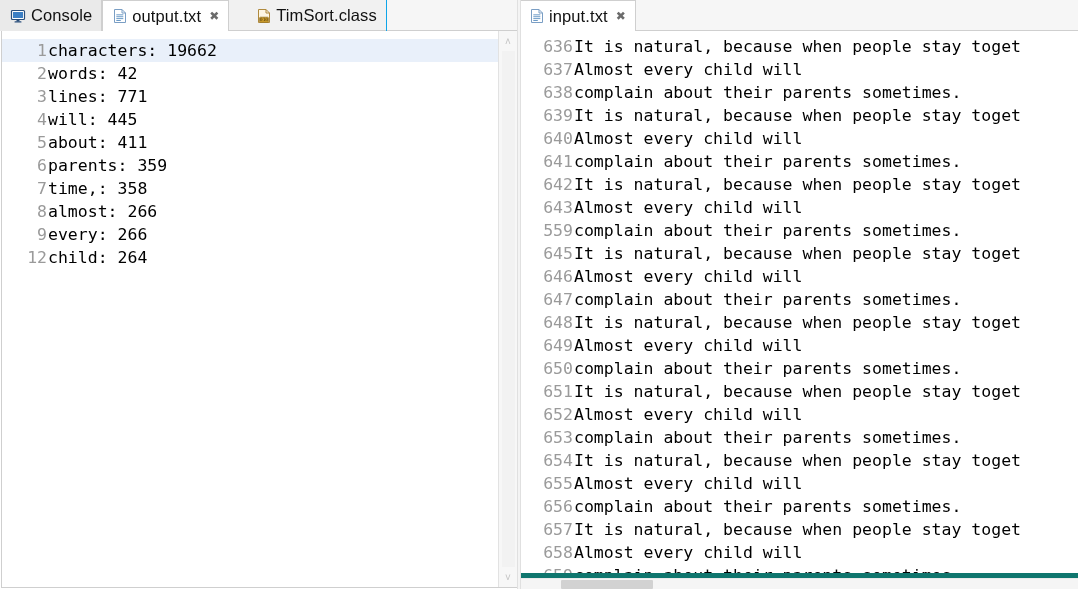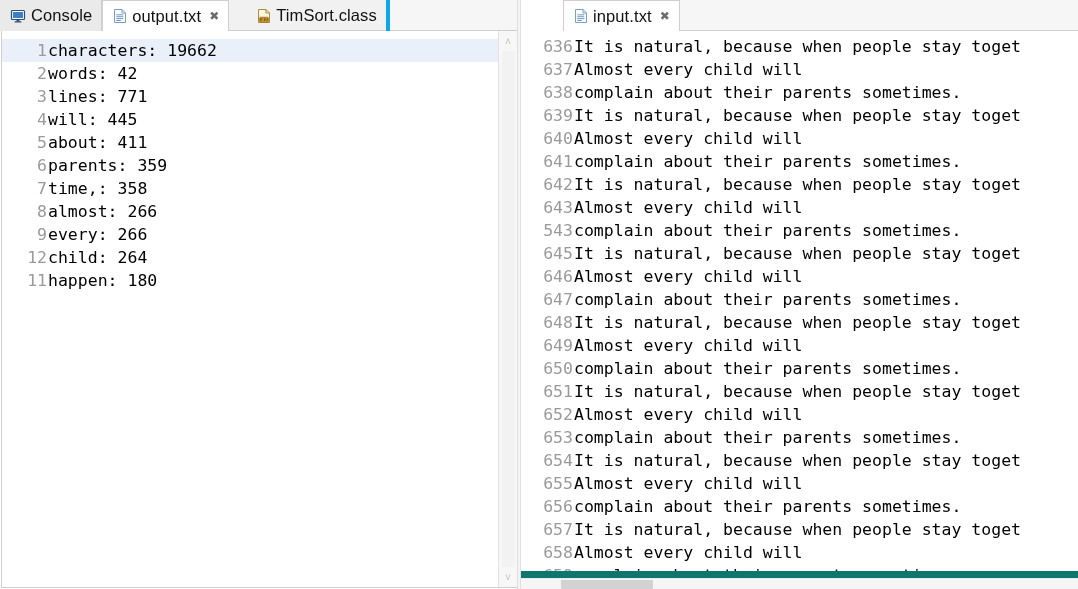--- a/index.html
+++ b/index.html
@@ -34,21 +34,21 @@
   .tabbar {
     position: relative;
     height: 31px;
     background: #f3f3f3;
     display: flex;
     flex-direction: row;
     align-items: flex-end;
     flex: none;
   }
   .panel-left .tabbar  { background: #f1f1f1; }
-  .panel-right .tabbar { background: #f1f1f1; margin-left: 44px; }
+  .panel-right .tabbar { background: #f1f1f1; }
   .tabbar::after {
     content: "";
     position: absolute;
     left: 0; right: 0; bottom: 0;
     height: 1px;
     background: #cfcfcf;
   }
 
   .tab {
     position: relative;
@@ -76,21 +76,21 @@
   }
   .tab.active::after {
     content: "";
     position: absolute;
     left: 0; right: 0; bottom: -1px;
     height: 2px;
     background: #ffffff;
   }
   .tab.plain {
     background: transparent;
-    border-right: 4px solid #0ea5e9;
+    border-right: 1px solid #0ea5e9;
     padding-left: 28px;
   }
   .tab-label { font-size: 16.5px; letter-spacing: 0.1px; }
   .tab-close {
     font-size: 12px;
     color: #6b6b6b;
     margin-left: 3px;
     font-family: "DejaVu Sans", sans-serif;
     line-height: 1;
   }
@@ -114,21 +114,21 @@
     flex-direction: row;
   }
   .panel-left .editor-wrap {
     border-left: 1px solid #cfcfcf;
     border-right: 1px solid #cfcfcf;
     border-bottom: 1px solid #cfcfcf;
     margin: 0 1px 1px 1px;
   }
   .panel-right .editor-wrap {
     border-left: 1px solid #cfcfcf;
-    border-bottom: 7px solid #0f766e;
+    border-bottom: 5px solid #0f766e;
   }
 
   .code-area {
     position: relative;
     flex: 1;
     overflow: hidden;
     background: #ffffff;
   }
   .code-line {
     position: relative;
@@ -302,24 +302,20 @@
           <span class="gutter-num">8</span>
           <span class="code-text">almost: 266</span>
         </div>
         <div class="code-line">
           <span class="gutter-num">9</span>
           <span class="code-text">every: 266</span>
         </div>
         <div class="code-line">
           <span class="gutter-num">12</span>
           <span class="code-text">child: 264</span>
-        </div>
-        <div class="code-line">
-          <span class="gutter-num">11</span>
-          <span class="code-text">happen: 180</span>
         </div>
 
       </div>
 
       <div class="vscroll">
         <div class="vscroll-btn">˄</div>
         <div class="vscroll-track"></div>
         <div class="vscroll-btn">˅</div>
       </div>
     </div>
@@ -376,21 +372,21 @@
         </div>
         <div class="code-line">
           <span class="gutter-num">642</span>
           <span class="code-text">It is natural, because when people stay toget</span>
         </div>
         <div class="code-line">
           <span class="gutter-num">643</span>
           <span class="code-text">Almost every child will</span>
         </div>
         <div class="code-line">
-          <span class="gutter-num">543</span>
+          <span class="gutter-num">559</span>
           <span class="code-text">complain about their parents sometimes.</span>
         </div>
         <div class="code-line">
           <span class="gutter-num">645</span>
           <span class="code-text">It is natural, because when people stay toget</span>
         </div>
         <div class="code-line">
           <span class="gutter-num">646</span>
           <span class="code-text">Almost every child will</span>
         </div>

